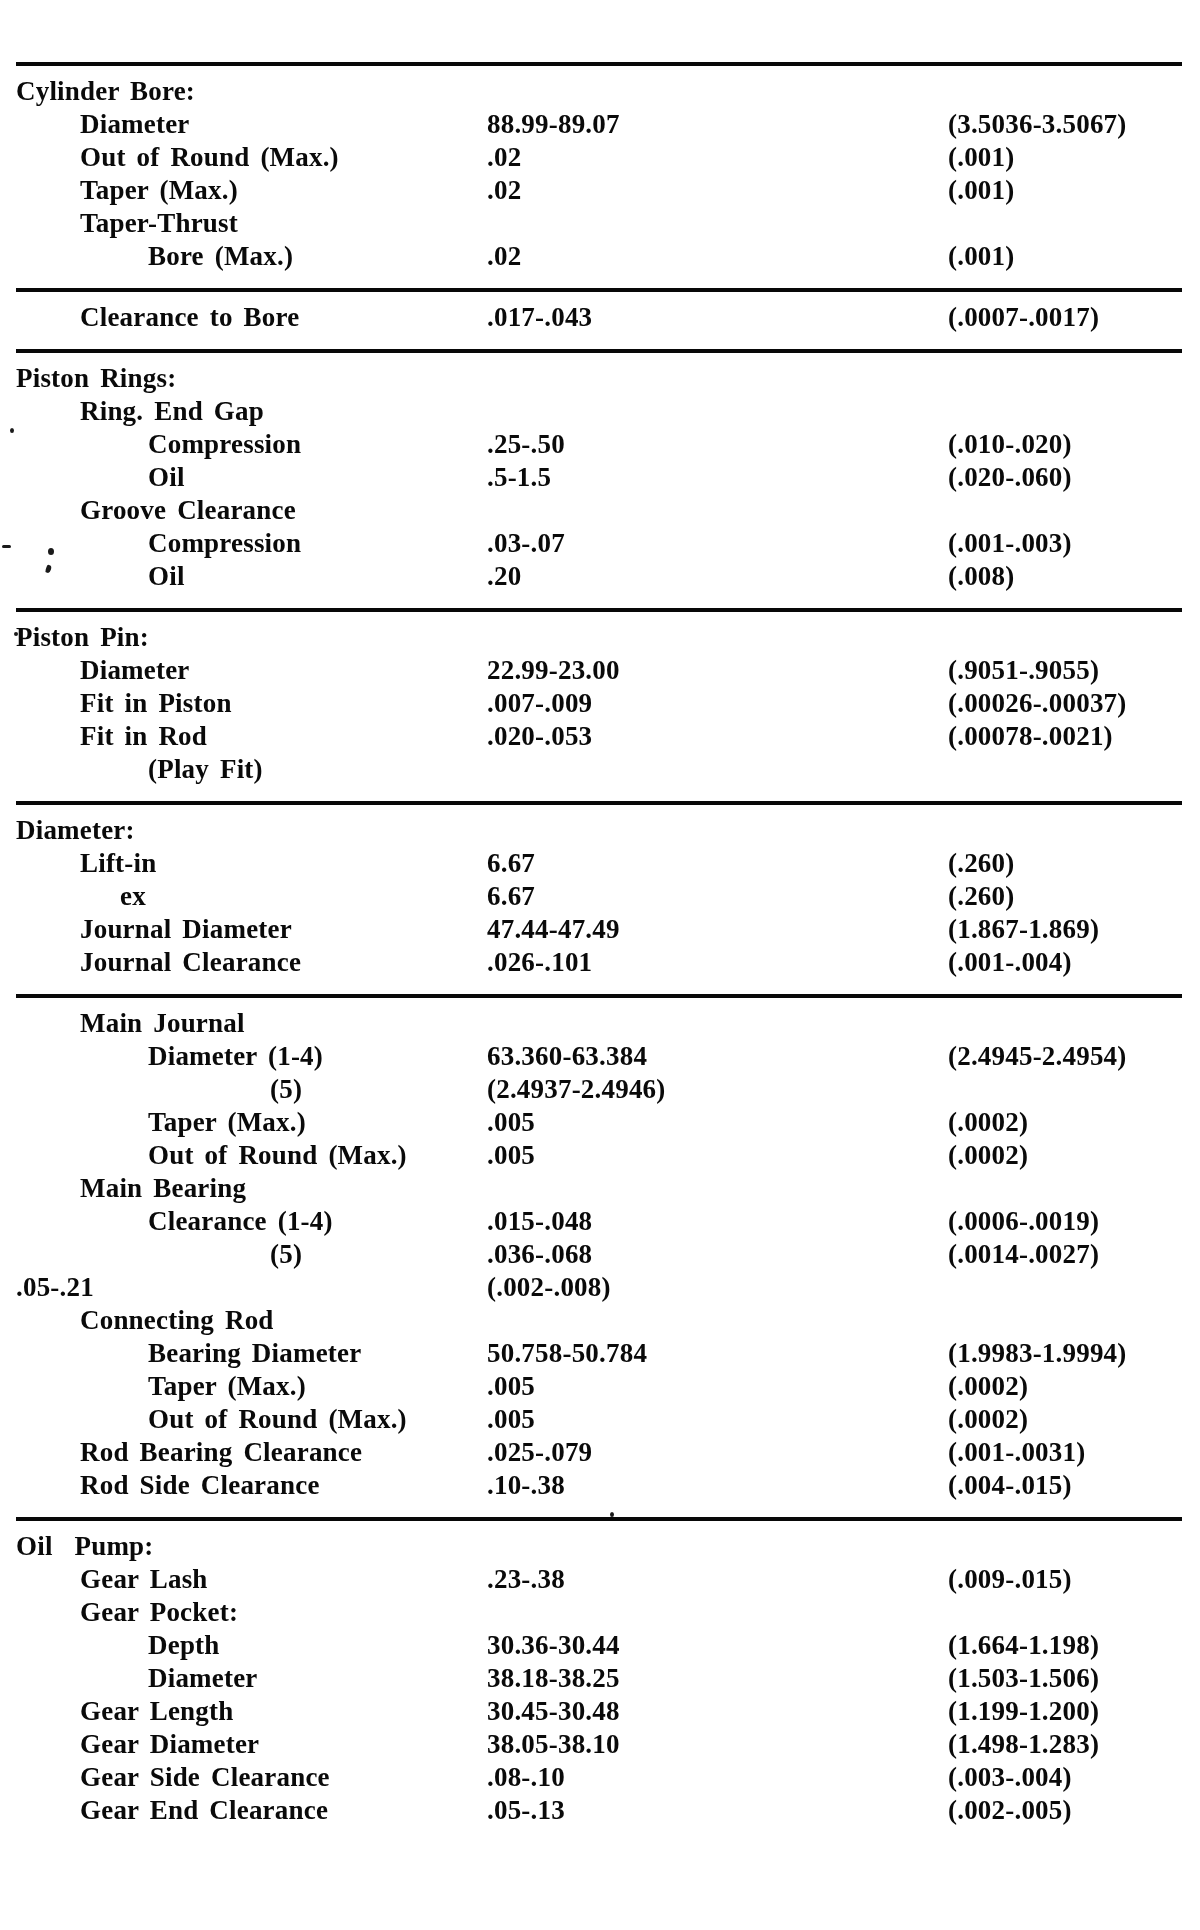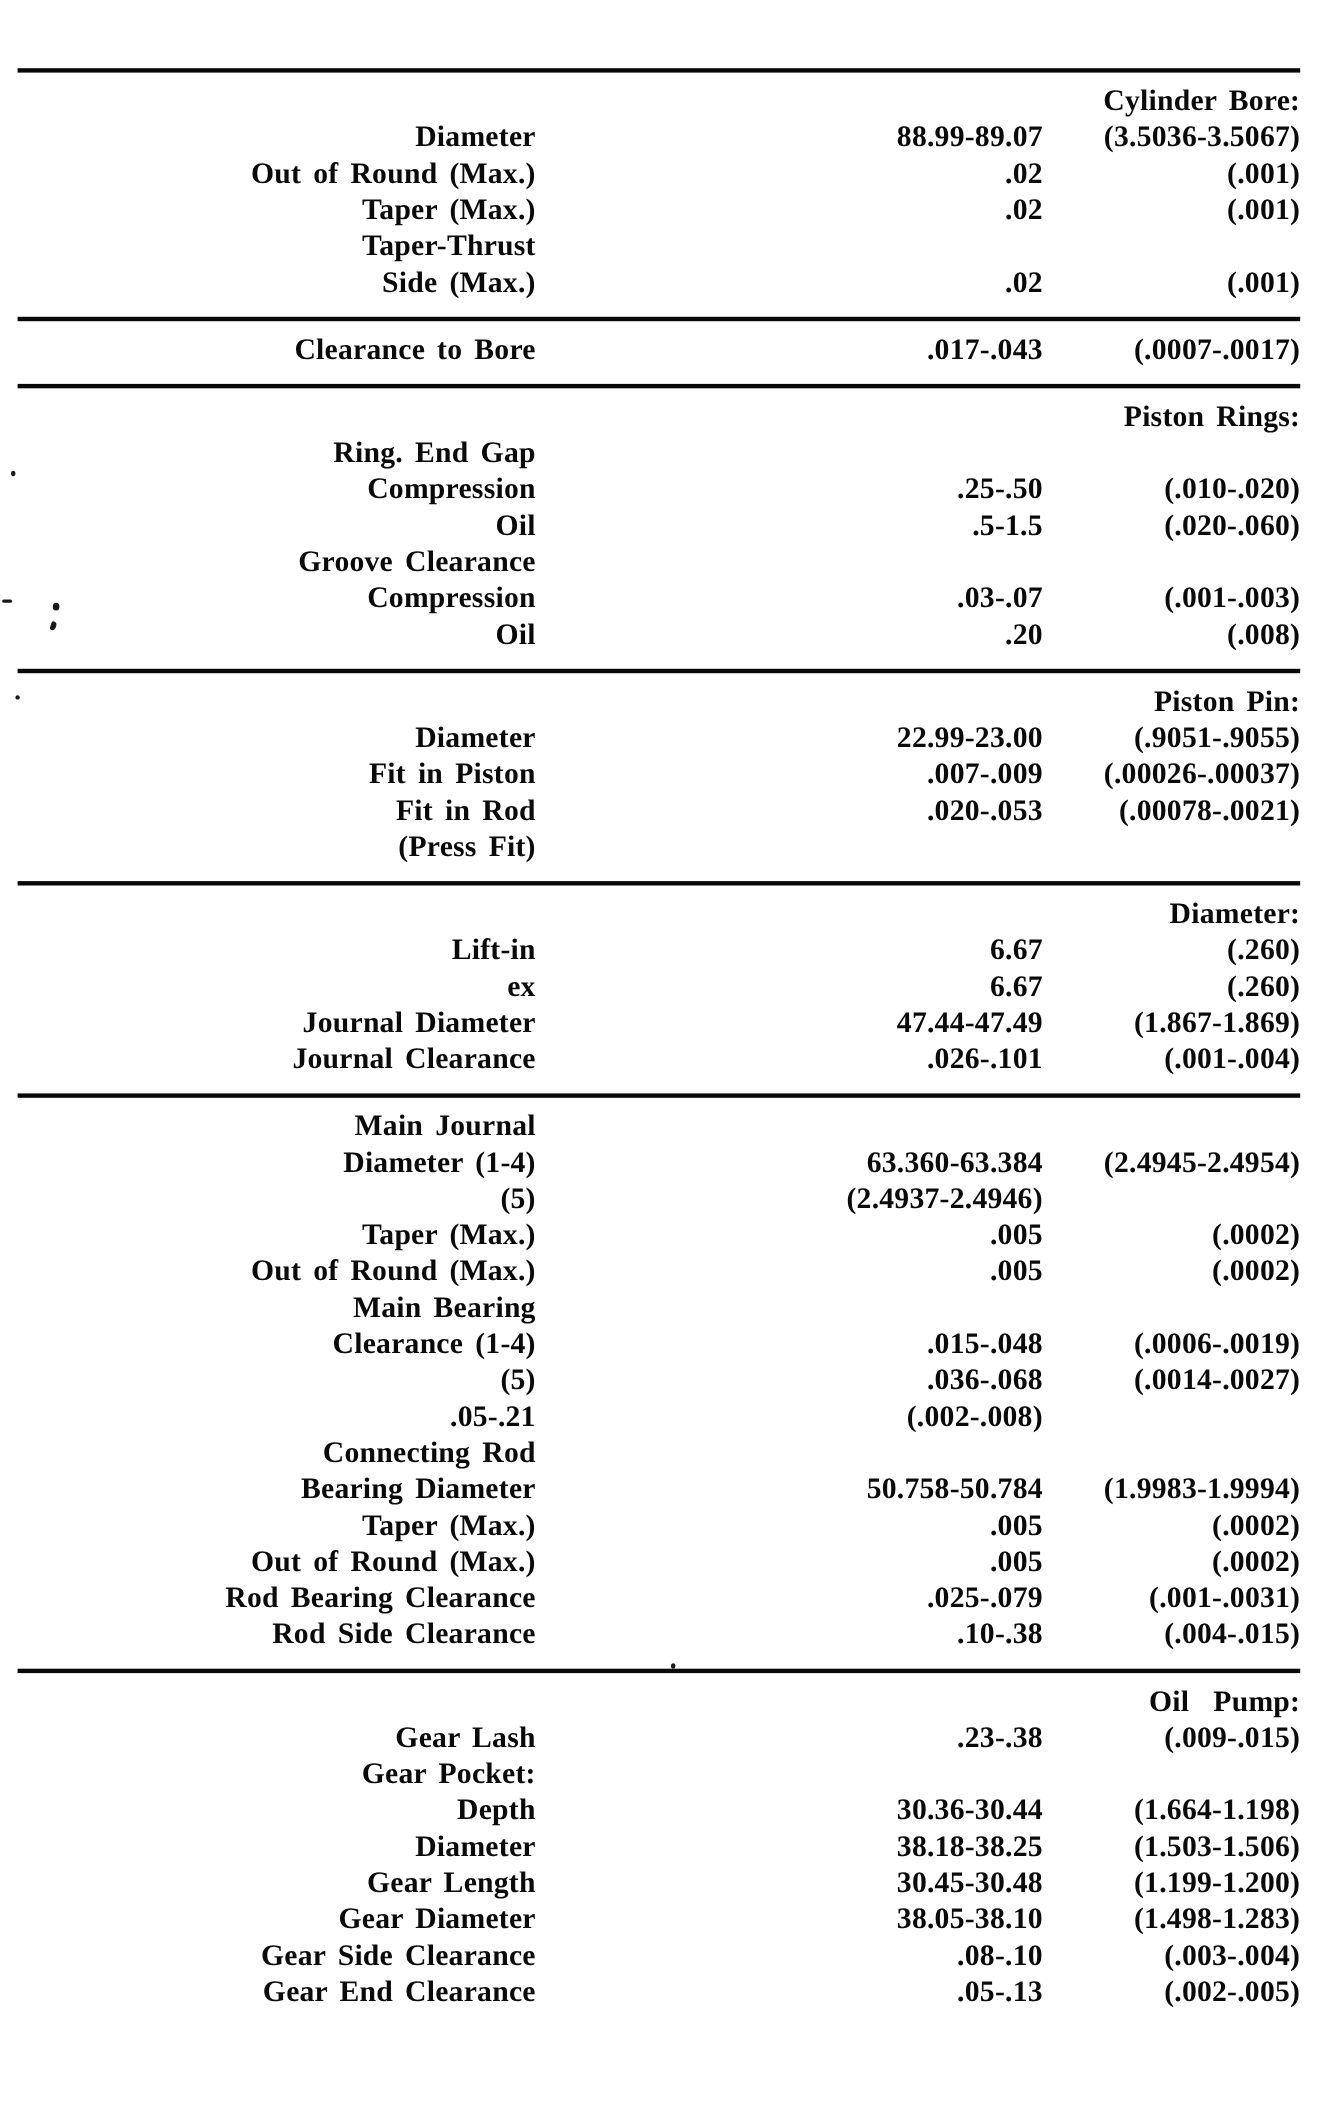--- a/index.html
+++ b/index.html
@@ -14,21 +14,20 @@
     color: #0a0a0a;
     font-size: 27px;
     letter-spacing: 0.2px;
     word-spacing: 4px;
   }
   .content {
     position: absolute;
     top: 62px;
     left: 16px;
     right: 18px;
-    text-align: right;
   }
   .section-rule {
     height: 4px;
     background: #080808;
   }
   .spec-section {
     padding: 9px 0 15px 0;
   }
   .section-title {
     margin: 0;
@@ -89,21 +88,21 @@
     <span class="spec-value-inches">(.001)</span>
   </div>
 
   <div class="spec-row">
     <span class="spec-label ind-1">Taper-Thrust</span>
     <span class="spec-value-metric"></span>
     <span class="spec-value-inches"></span>
   </div>
 
   <div class="spec-row">
-    <span class="spec-label ind-3">Side (Max.)</span>
+    <span class="spec-label ind-3">Bore (Max.)</span>
     <span class="spec-value-metric">.02</span>
     <span class="spec-value-inches">(.001)</span>
   </div>
 </div>
   </section>
 
   <div class="section-rule"></div>
   <section class="spec-section">
     <div class="rows">
   <div class="spec-row">
@@ -172,21 +171,21 @@
     <span class="spec-value-inches">(.00026-.00037)</span>
   </div>
 
   <div class="spec-row">
     <span class="spec-label ind-1">Fit in Rod</span>
     <span class="spec-value-metric">.020-.053</span>
     <span class="spec-value-inches">(.00078-.0021)</span>
   </div>
 
   <div class="spec-row">
-    <span class="spec-label ind-3">(Press Fit)</span>
+    <span class="spec-label ind-3">(Play Fit)</span>
     <span class="spec-value-metric"></span>
     <span class="spec-value-inches"></span>
   </div>
 </div>
   </section>
 
   <div class="section-rule"></div>
   <section class="spec-section">
     <h2 class="section-title">Diameter:</h2>
     <div class="rows">

